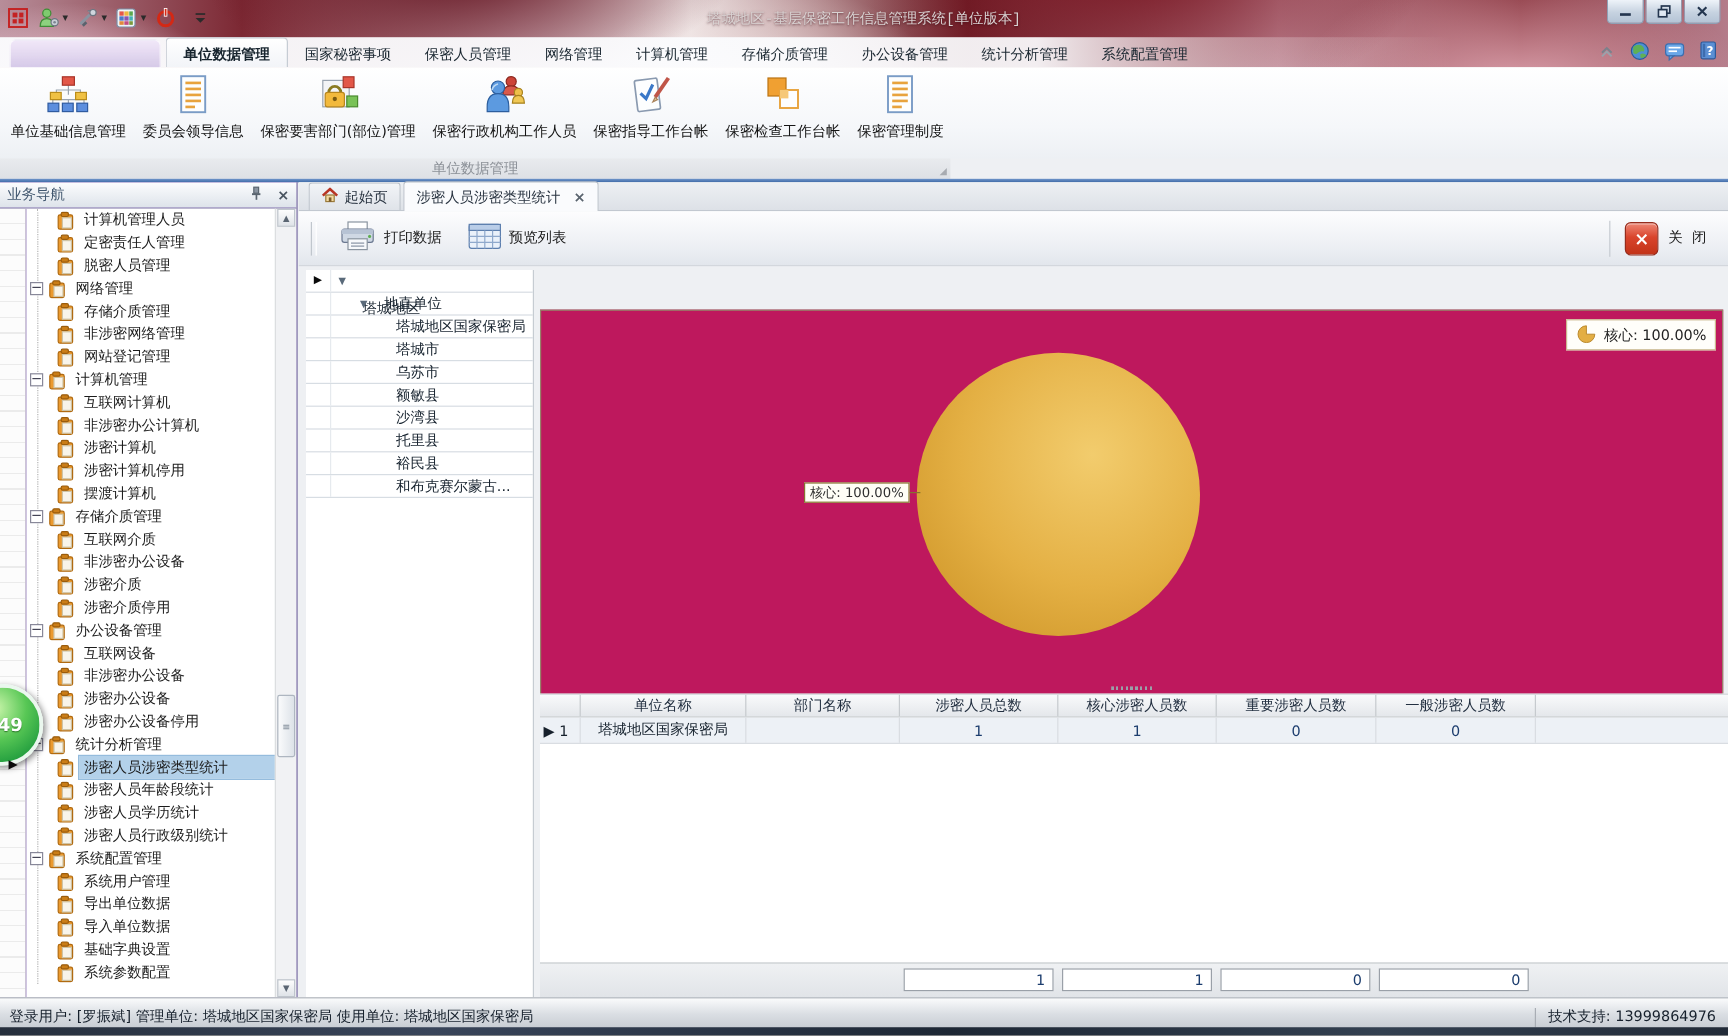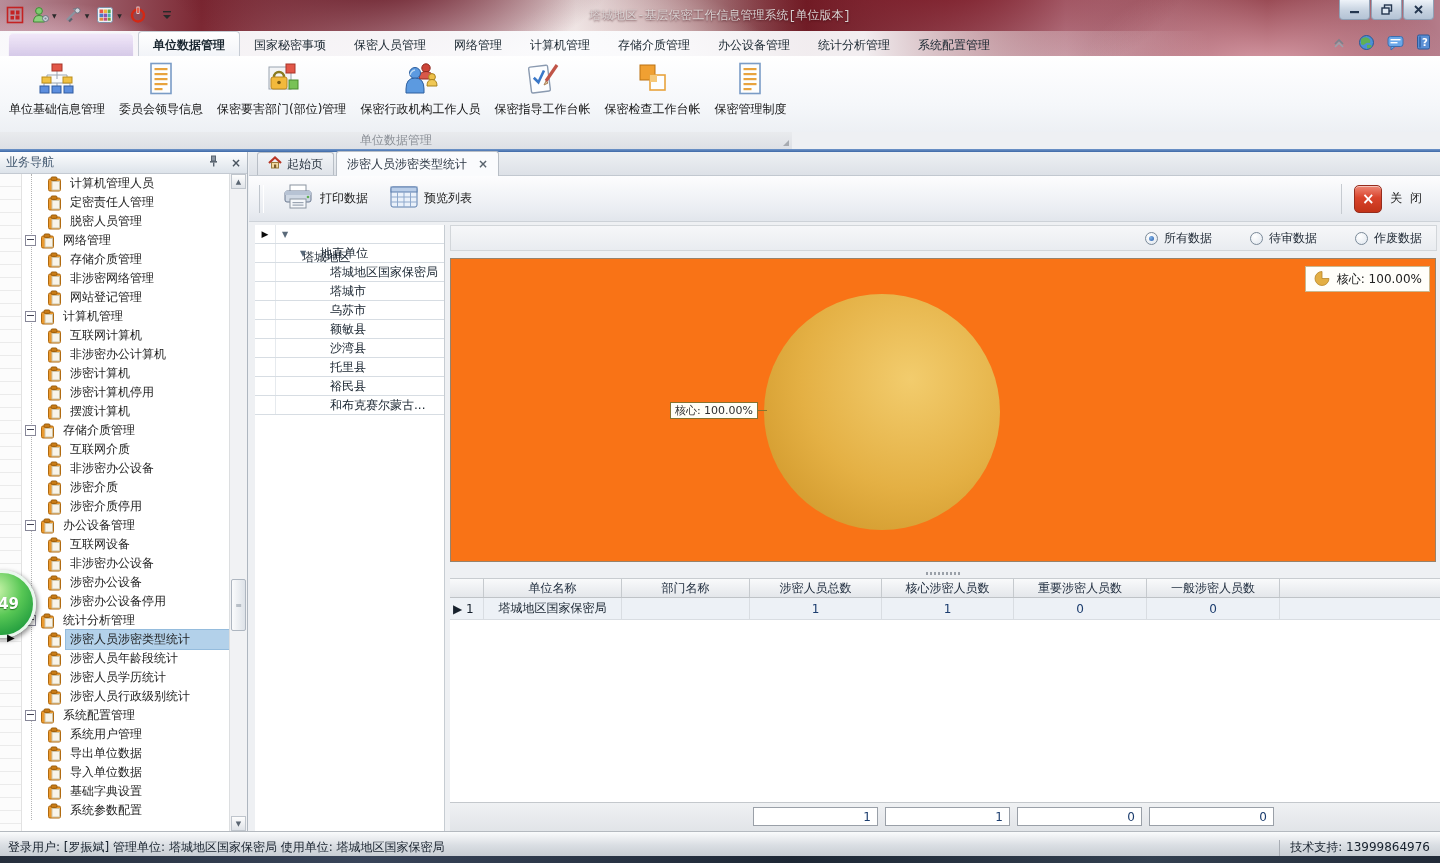--- a/index.html
+++ b/index.html
@@ -106,21 +106,21 @@
   
   #filterRow{position:absolute;left:201px;top:3px;right:3px;height:26px;
     background:linear-gradient(#f6f7f9,#e9ecf0);border:1px solid #d2d6da;box-sizing:border-box;
     display:flex;align-items:center;justify-content:flex-end;gap:38px;padding-right:14px;}
   .radio{display:flex;align-items:center;gap:6px;color:#1d2733;}
   .rdot{width:13px;height:13px;border-radius:50%;border:1px solid #7b8despacing;box-sizing:border-box;
     border:1px solid #7b8a99;background:radial-gradient(circle at 35% 30%,#ffffff,#dfe6ee);position:relative;}
   .rdot.on::after{content:'';position:absolute;left:3px;top:3px;width:5px;height:5px;border-radius:50%;
     background:radial-gradient(circle at 35% 35%,#7fb2e8,#2a5da8);}
   
-  #chartBox{position:absolute;left:201px;top:36px;right:4px;height:304px;background:#f97316;border:1px solid #97826a;box-sizing:border-box;}
+  #chartBox{position:absolute;left:201px;top:36px;right:4px;height:340px;background:#be185d;border:1px solid #97826a;box-sizing:border-box;}
   #legend{position:absolute;right:5px;top:7px;height:24px;border:1px solid #cab88f;background:#fffefa;
     display:flex;align-items:center;gap:6px;padding:0 7px;color:#222;}
   #pie{position:absolute;left:313px;top:35px;width:236px;height:236px;border-radius:50%;
     background:radial-gradient(circle at 62% 36%,#f2cc6d,#e4b044 52%,#d29a2d 84%,#c68e23);}
   #callout{position:absolute;left:219px;top:143px;width:88px;height:17px;border:1px solid #85732f;background:#fffef6;
     display:flex;align-items:center;justify-content:center;font-size:11px;color:#2e2e2e;box-sizing:border-box;}
   #calloutLine{position:absolute;left:307px;top:151px;width:9px;height:1px;background:#85732f;}
   
   #splitGrip{position:absolute;left:201px;right:4px;top:346px;height:10px;display:flex;align-items:center;justify-content:center;}
   #splitGrip .dots{width:34px;height:3px;
@@ -820,34 +820,20 @@
           </div>
           <div class="orow">
             <div class="ogut"></div>
             <span class="olabel" style="margin-left: 54px;">裕民县</span>
           </div>
           <div class="orow">
             <div class="ogut"></div>
             <span class="olabel" style="margin-left: 54px;">和布克赛尔蒙古...</span>
           </div>
         </div>
-      <div id="filterRow">
-          <div class="radio">
-            <span class="rdot on"></span>
-            <span>所有数据</span>
-          </div>
-          <div class="radio">
-            <span class="rdot"></span>
-            <span>待审数据</span>
-          </div>
-          <div class="radio">
-            <span class="rdot"></span>
-            <span>作废数据</span>
-          </div>
-        </div>
 
       <div id="chartBox">
         <div id="legend">
           <span><svg width="18" height="16">
                 <path d="M9 8.5 L9 1.5 A7 7 0 1 0 16 8.5 Z" fill="#e3ae44" stroke="#b8862a" stroke-width=".8"></path>
               </svg></span>
           <span>核心: 100.00%</span>
         </div>
         <div id="pie"></div>
         <div id="callout">核心: 100.00%</div>

